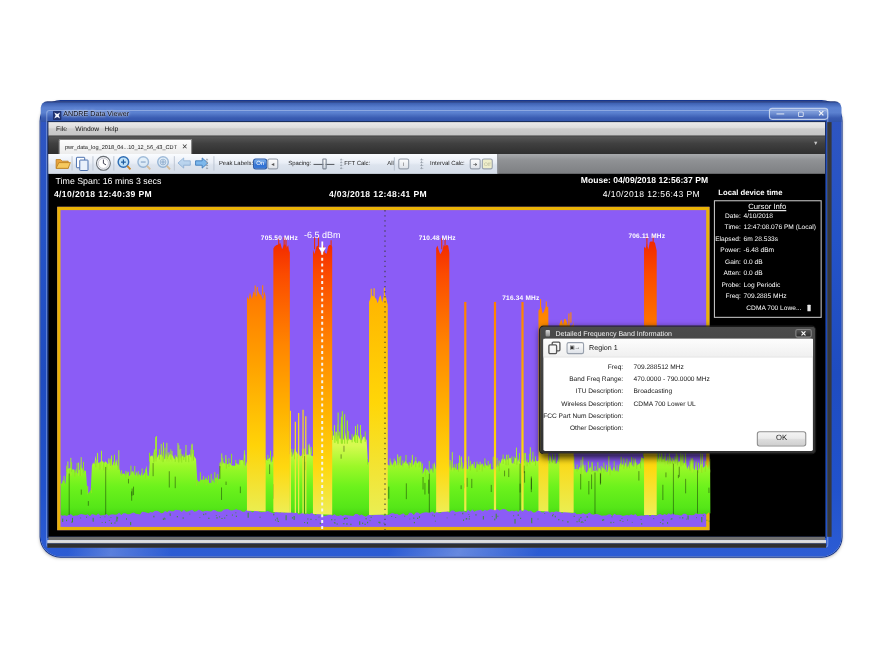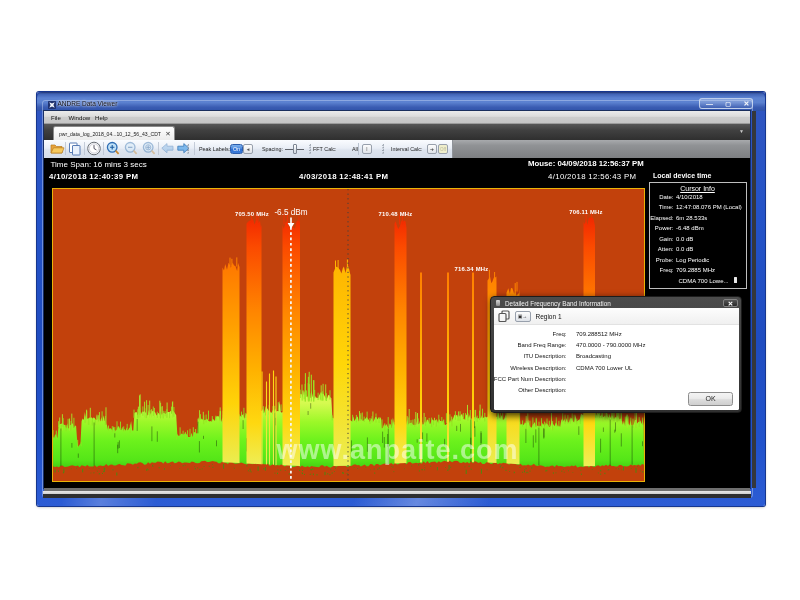--- a/index.html
+++ b/index.html
@@ -1,20 +1,20 @@
 <!DOCTYPE html>
 <html><head><meta charset="utf-8"><style>
 * { margin:0; padding:0; box-sizing:border-box; }
 html,body { width:800px; height:600px; background:#fff; overflow:hidden;
   font-family:"Liberation Sans", sans-serif; }
 #stage { position:relative; width:800px; height:600px; }
 
 
 #win { position:absolute; left:37px; top:92px; width:728px; height:414px;
-  border-radius:2px;
+  border-radius:18px;
   background:linear-gradient(180deg,#2a4aa8 0%,#2f55c0 3%,#2453c8 30%,#1f4cc0 60%,#2152cc 85%,#2c5cd4 100%);
   box-shadow:0 0 0 1px #16368e, 0 1px 3px rgba(0,0,0,.35);
 }
 #win:before { content:""; position:absolute; inset:0; border-radius:6px;
   background:
    linear-gradient(115deg, rgba(255,255,255,0) 55%, rgba(255,255,255,.28) 62%, rgba(255,255,255,0) 70%),
    linear-gradient(100deg, rgba(255,255,255,0) 12%, rgba(255,255,255,.22) 17%, rgba(255,255,255,0) 24%);
 }
 
 #titlebar { position:absolute; left:0; top:0; width:100%; height:19px;
@@ -73,21 +73,21 @@
   font-size:4.6px; color:#555; text-align:center; line-height:9.5px; }
 .slider-track { position:absolute; top:8.5px; height:1px; background:#60646b; }
 .slider-thumb { position:absolute; top:4px; width:3.5px; height:9.5px; border-radius:1px;
   background:linear-gradient(180deg,#fff,#cfd6df); border:1px solid #7d8693; }
 
 
 .wt { position:absolute; color:#fff; white-space:nowrap; }
 
 
 #chart { position:absolute; left:7.5px; top:77px; width:593px; height:294px;
-  border:1px solid #eab308; background:#c2410c; }
+  border:3px solid #eab308; background:#8b5cf6; }
 
 
 #wm { position:absolute; left:145px; top:246px; width:400px; text-align:center;
   font-size:27px; font-weight:bold; color:rgba(255,255,255,.5); letter-spacing:1px; }
 
 
 #cinfo { position:absolute; left:604.5px; top:70.5px; width:98px; height:107px;
   border:1px solid #bebebe; color:#fff; font-size:6px; }
 #cinfo .t { text-align:center; text-decoration:underline; font-size:7px; margin-top:2.5px; }
 #cinfo .row { position:relative; height:10.45px; }
@@ -284,21 +284,20 @@
             <path d="M295,0V292.0" stroke="#404040" stroke-width="1" stroke-dasharray="1.2,3.4" fill="none"></path>
             <path d="M237.9,38V292.0" stroke="#f4f4f4" stroke-width="1.8" stroke-dasharray="2.7,2.6" fill="none"></path>
             <path d="M238,28.5V35" stroke="#fff" stroke-width="1.6" fill="none"></path>
             <path d="M234.6,34 L241.4,34 L238,39.5 Z" fill="#fff"></path>
             <text x="199" y="27" font-size="5.9" font-weight="bold" fill="#fff" text-anchor="middle" letter-spacing="0.2">705.50 MHz</text>
             <text x="342.5" y="27" font-size="5.9" font-weight="bold" fill="#fff" text-anchor="middle" letter-spacing="0.2">710.48 MHz</text>
             <text x="418.5" y="82" font-size="5.9" font-weight="bold" fill="#fff" text-anchor="middle" letter-spacing="0.2">716.34 MHz</text>
             <text x="533" y="25" font-size="5.9" font-weight="bold" fill="#fff" text-anchor="middle" letter-spacing="0.2">706.11 MHz</text>
             <text x="238" y="25.5" font-size="8.2" fill="#fff" text-anchor="middle">-6.5 dBm</text>
           </svg>
-          <div id="wm">www.anpaite.com</div>
         </div>
 
     <div id="cinfo">
       <div class="t">Cursor Info</div>
       <div class="row">
             <span class="l">Date:</span>
             <span class="v">4/10/2018</span>
           </div>
       <div class="row">
             <span class="l">Time:</span>

